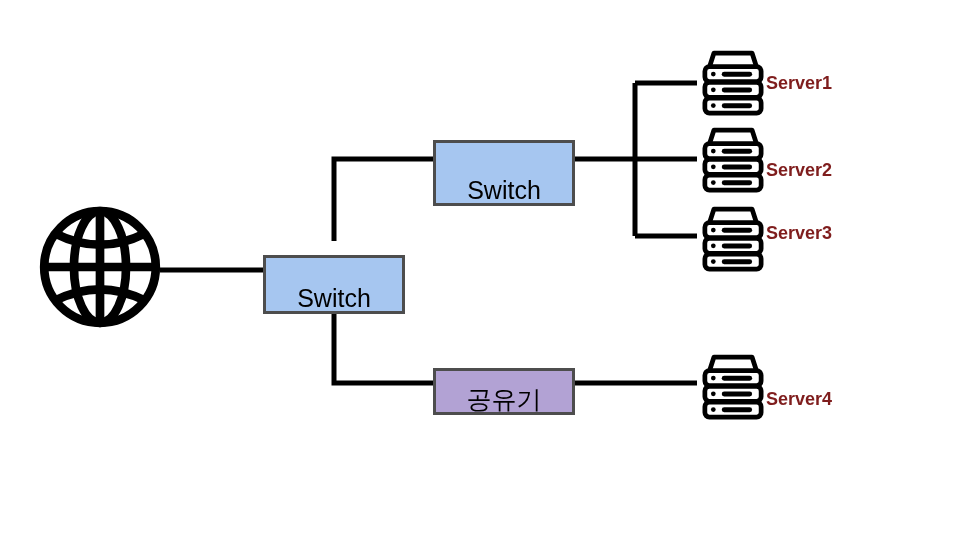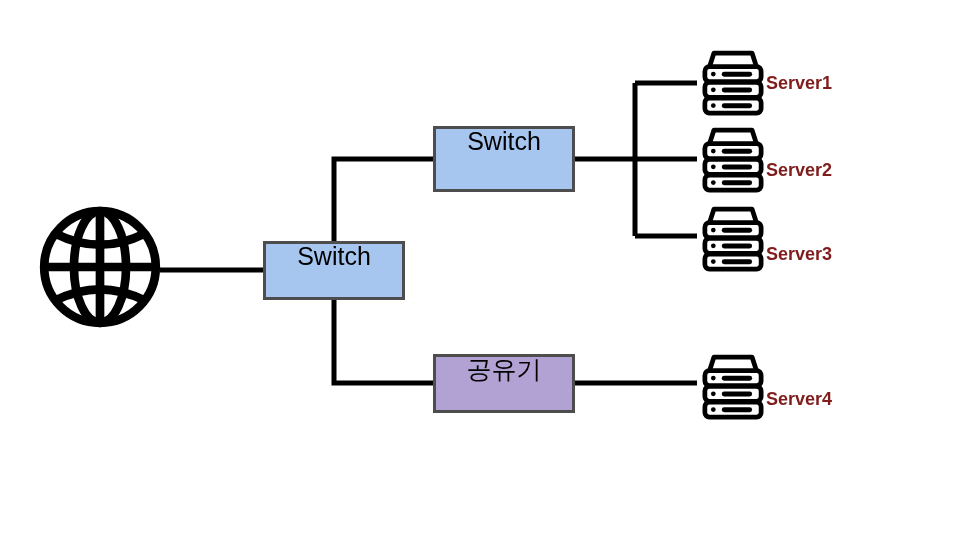--- a/index.html
+++ b/index.html
@@ -24,27 +24,28 @@
     left: 0;
     top: 0;
     width: 960px;
     height: 540px;
   }
   .node-box {
     position: absolute;
     box-sizing: border-box;
     border: 3px solid #4d4d4d;
     display: flex;
-    align-items: flex-start;
+    align-items: flex-end;
     justify-content: center;
     font-family: "Liberation Sans", sans-serif;
     font-size: 25px;
     color: #000000;
     line-height: 1;
     letter-spacing: 0px;
+    margin-top: 14px;
   }
   .node-label-text {
     display: block;
     white-space: nowrap;
   }
   .server-label {
     position: absolute;
     font-family: "Liberation Sans", sans-serif;
     font-size: 18px;
     font-weight: bold;
@@ -98,21 +99,21 @@
   </div>
 
   <div class="node-box" style="left:263px; top:241px; width:142px; height:59px; background:#a6c6f0;">
     <span class="node-label-text">Switch</span>
   </div>
 
   <div class="node-box" style="left:433px; top:126px; width:142px; height:66px; background:#a6c6f0;">
     <span class="node-label-text">Switch</span>
   </div>
 
-  <div class="node-box" style="left:433px; top:354px; width:142px; height:59px; background:#b2a2d4;">
+  <div class="node-box" style="left:433px; top:354px; width:142px; height:47px; background:#b2a2d4;">
     <span class="node-label-text">공유기</span>
   </div>
 
   <div class="server-icon" style="left:697px; top:47px; width:72px; height:72px;">
     <svg width="72" height="72" viewBox="0 0 64 64">
       <g stroke="#000000" stroke-width="4.2" fill="#ffffff" stroke-linejoin="round">
         <path d="M 11 18 L 15 5.5 L 49 5.5 L 53 18 Z"></path>
         <rect x="7" y="17.5" width="50" height="13.2" rx="4"></rect>
         <rect x="7" y="31.5" width="50" height="13.2" rx="4"></rect>
         <rect x="7" y="45.5" width="50" height="13.2" rx="4"></rect>
@@ -160,21 +161,21 @@
       <g fill="#000000">
         <circle cx="14.5" cy="24.1" r="2.1"></circle>
         <circle cx="14.5" cy="38.1" r="2.1"></circle>
         <circle cx="14.5" cy="52.1" r="2.1"></circle>
         <rect x="22" y="22" width="27" height="4.4" rx="2.2"></rect>
         <rect x="22" y="36" width="27" height="4.4" rx="2.2"></rect>
         <rect x="22" y="50" width="27" height="4.4" rx="2.2"></rect>
       </g>
     </svg>
   </div>
-  <div class="server-label" style="left:766px; top:245px;text-align:right;">Server3</div>
+  <div class="server-label" style="left:766px; top:224px;text-align:right;">Server3</div>
 
   <div class="server-icon" style="left:697px; top:351px; width:72px; height:72px;">
     <svg width="72" height="72" viewBox="0 0 64 64">
       <g stroke="#000000" stroke-width="4.2" fill="#ffffff" stroke-linejoin="round">
         <path d="M 11 18 L 15 5.5 L 49 5.5 L 53 18 Z"></path>
         <rect x="7" y="17.5" width="50" height="13.2" rx="4"></rect>
         <rect x="7" y="31.5" width="50" height="13.2" rx="4"></rect>
         <rect x="7" y="45.5" width="50" height="13.2" rx="4"></rect>
       </g>
       <g fill="#000000">

